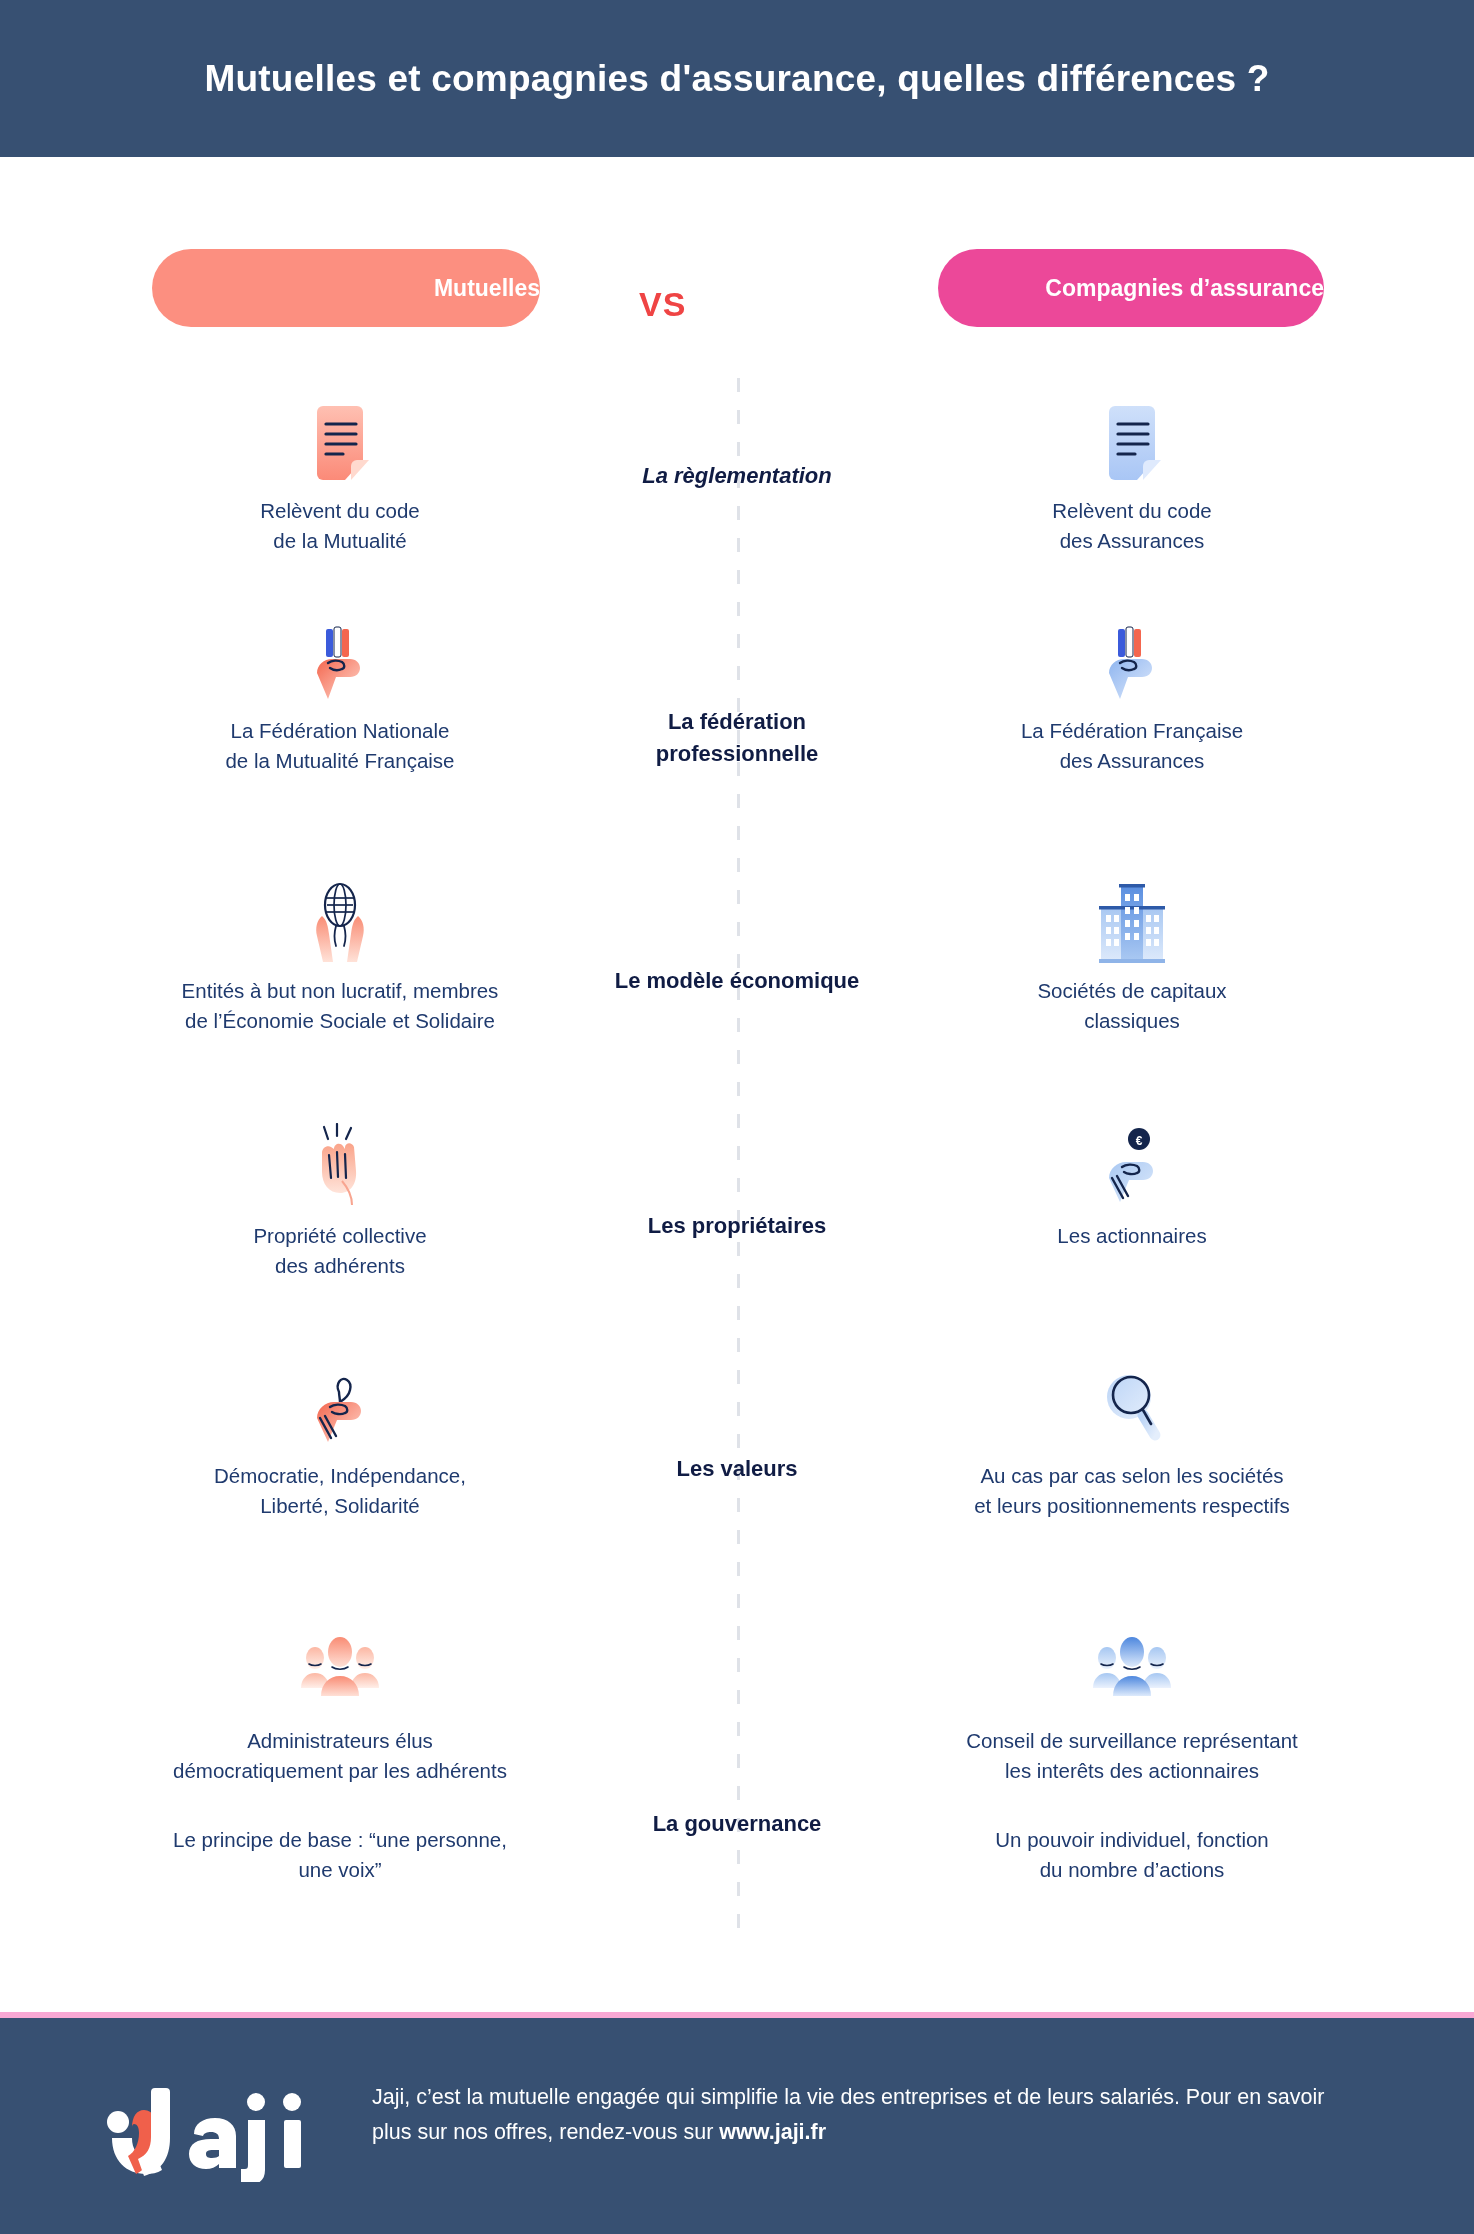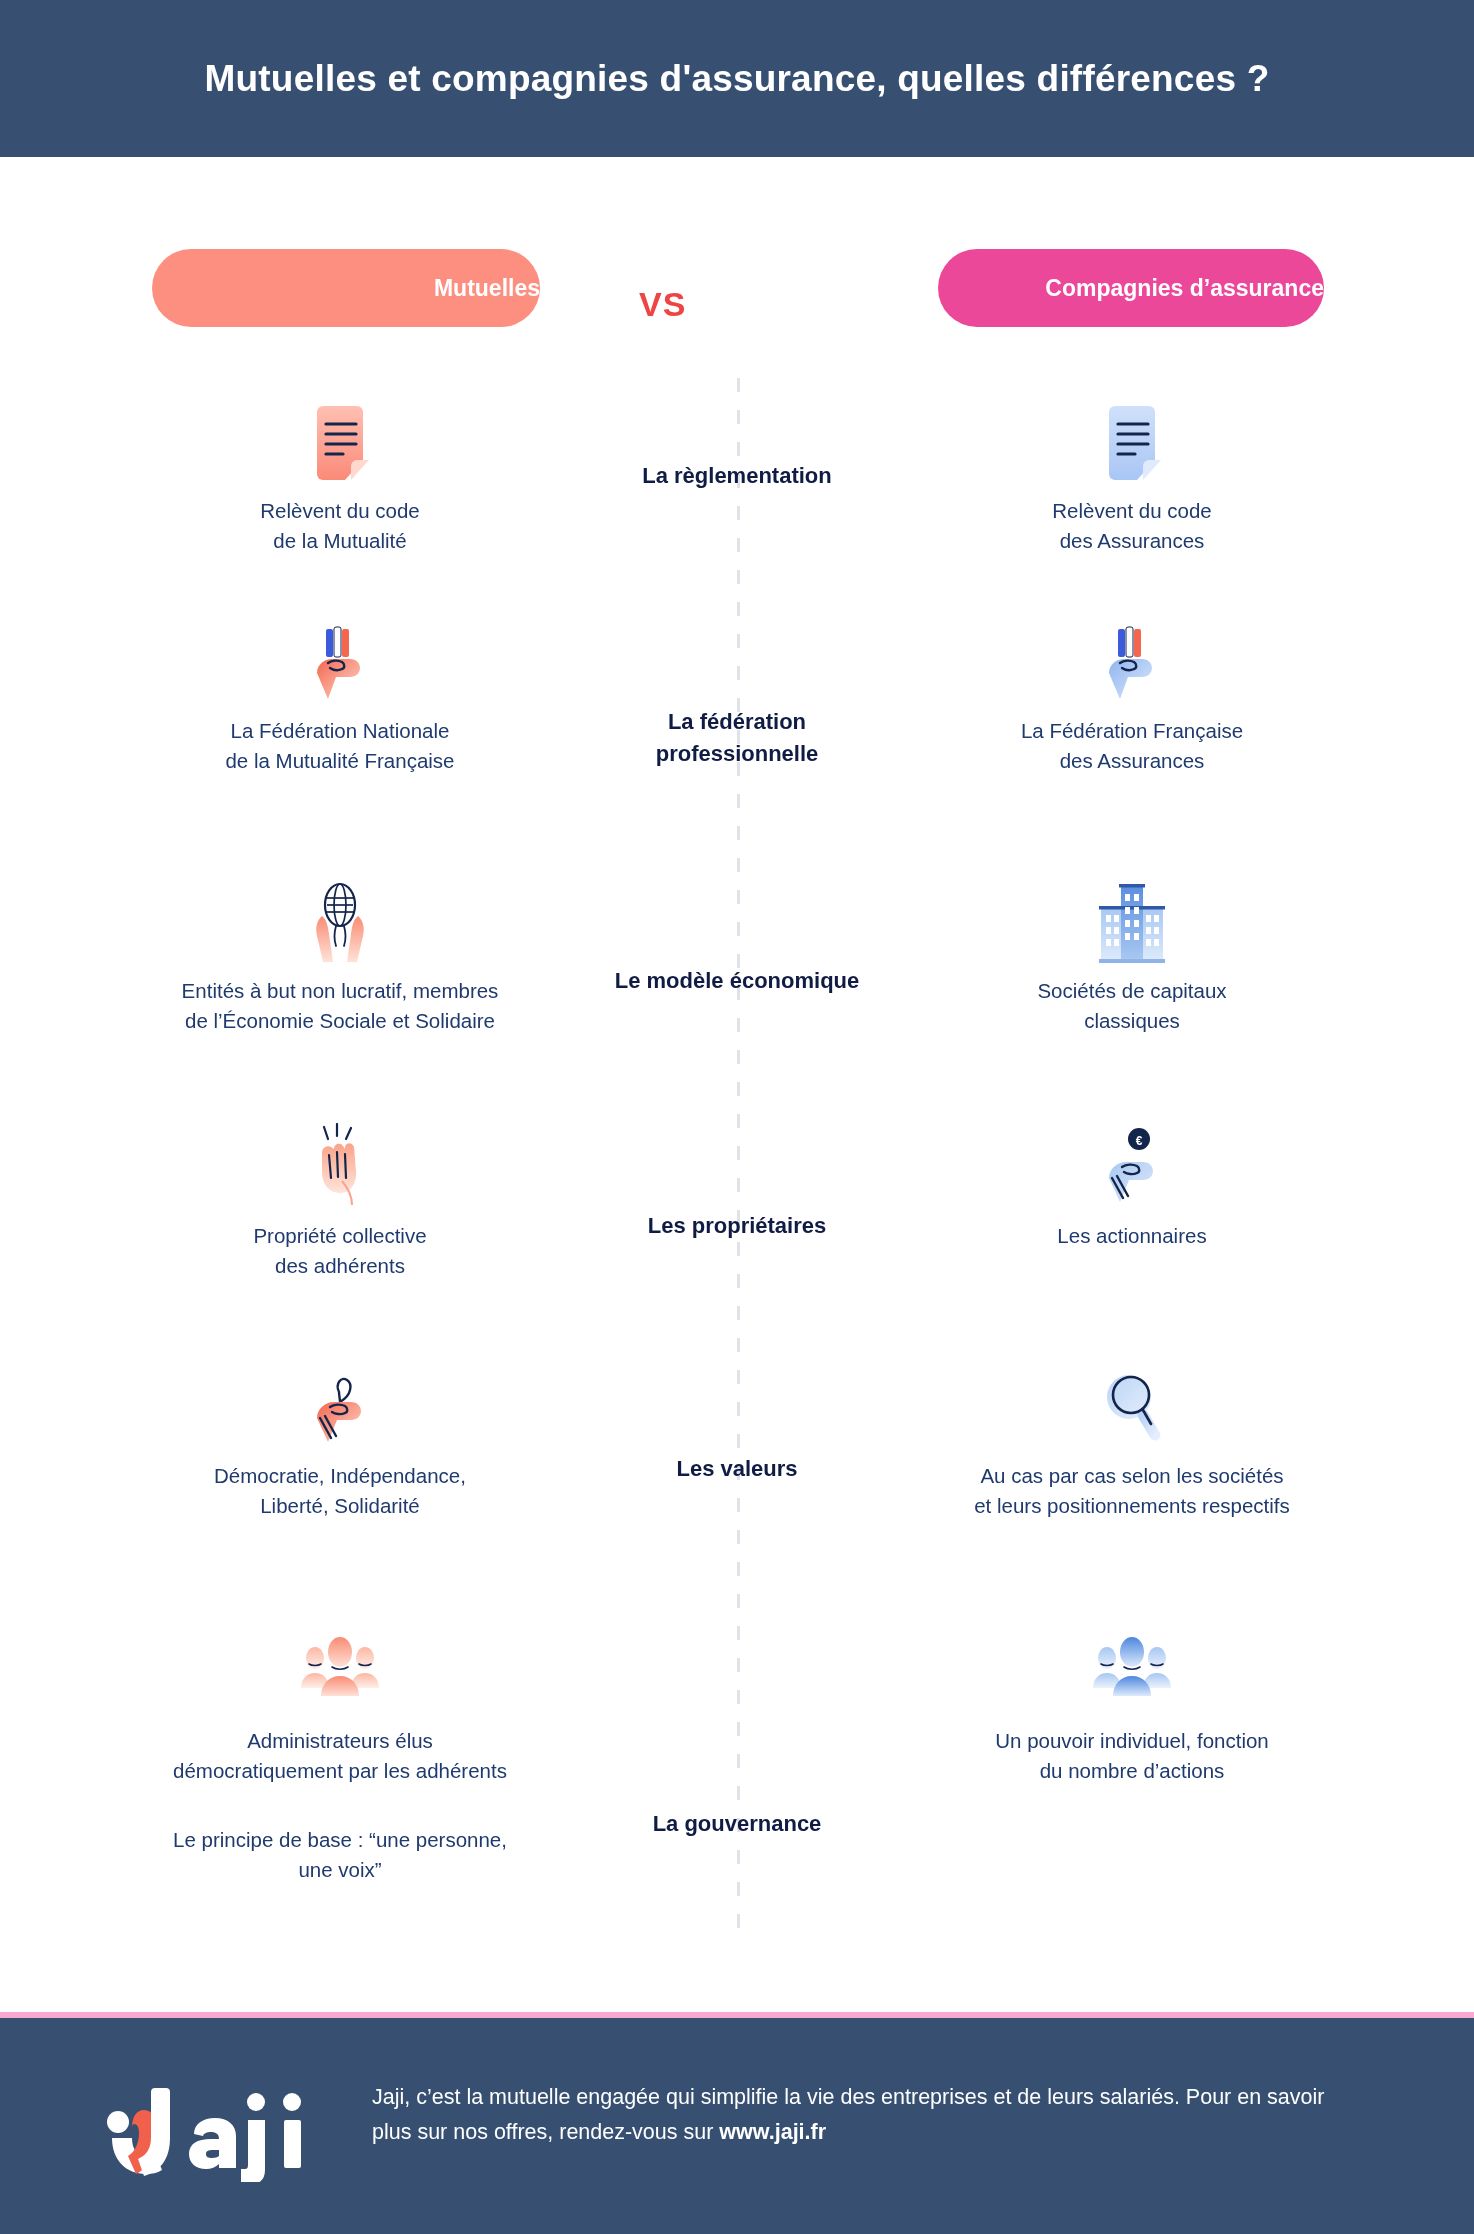--- a/index.html
+++ b/index.html
@@ -181,21 +181,21 @@
             <line x1="15" y1="28" x2="45" y2="28"></line>
             <line x1="15" y1="38" x2="45" y2="38"></line>
             <line x1="15" y1="48" x2="32" y2="48"></line>
           </g>
         </svg>
       </div>
       <div class="body-text" style="white-space:pre-line">Relèvent du code
 de la Mutualité</div>
     </div>
 
-    <div class="center-label" style="top: 60px; white-space: pre-line;">La règlementation</div>
+    <div class="center-label" style="top: 60px; white-space: pre-line; font-style: italic;">La règlementation</div>
 
     <div class="col col-right">
       <div class="icon-wrap">
         <svg width="58" height="74" viewBox="0 0 58 74">
           <defs>
               <linearGradient id="g1b" x1="0" y1="0" x2="0" y2="1">
             <stop offset="0" stop-color="#CFE0FA"></stop>
                 <stop offset="1" stop-color="#A9C6F5"></stop>
           </linearGradient>
             </defs>
@@ -486,20 +486,22 @@
           <path d="M52 54c0-9 6-15 14-15s14 6 14 15z" fill="url(#g6d)"></path>
           <ellipse cx="41" cy="18" rx="12" ry="15" fill="url(#g6c)"></ellipse>
           <path d="M22 62c0-12 8-20 19-20s19 8 19 20z" fill="url(#g6c)"></path>
           <g stroke="#14254C" stroke-width="1.6" fill="none" stroke-linecap="round">
             <path d="M10 30c3 2 9 2 12 0"></path>
             <path d="M60 30c3 2 9 2 12 0"></path>
             <path d="M33 33c4 3 12 3 16 0"></path>
           </g>
         </svg>
       </div>
+      <div class="body-text" style="white-space:pre-line">Conseil de surveillance représentant
+les interêts des actionnaires</div>
       <div class="body-text" style="white-space:pre-line">Un pouvoir individuel, fonction
 du nombre d’actions</div>
     </div>
   </div>
 
   <div class="footer">
     <div class="footer-logo">
       <svg width="220" height="102" viewBox="0 0 220 102">
 
         <circle cx="20" cy="42" r="11" fill="#ffffff"></circle>

